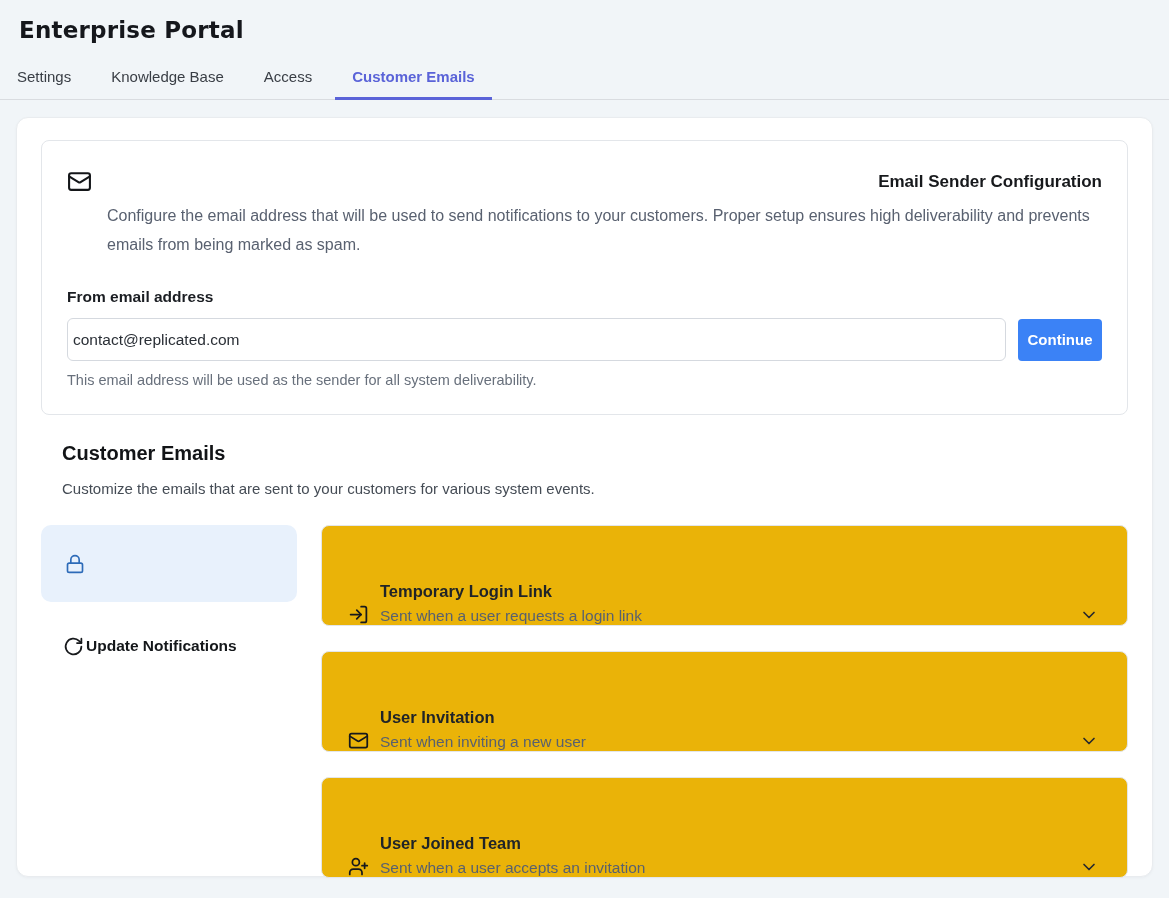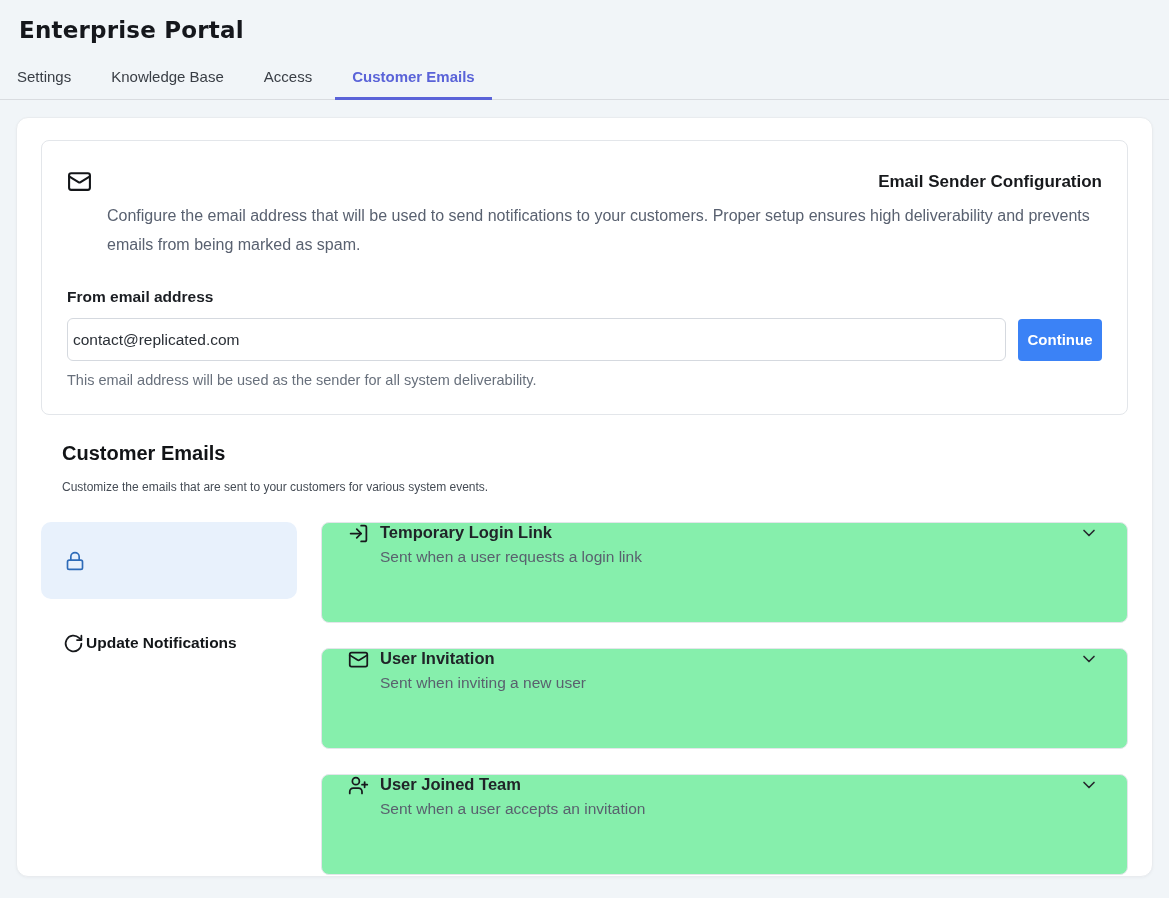--- a/index.html
+++ b/index.html
@@ -117,21 +117,21 @@
   }
   
   .section-title {
     margin: 27px 0 0 21px;
     font-size: 20px;
     font-weight: 700;
     color: #121417;
   }
   .section-desc {
     margin: 15px 0 0 21px;
-    font-size: 12px;
+    font-size: 15px;
     color: #454c55;
   }
   .emails-layout {
     display: flex;
     gap: 24px;
     margin-top: 28px;
   }
   .category-col { width: 256px; flex-shrink: 0; }
   .category-item {
     display: flex;
@@ -160,24 +160,24 @@
   }
   .category-label {
     font-size: 15.5px;
     color: #14171a;
     font-weight: 600;
   }
   .emails-col { flex: 1; }
   .email-row {
     border: 1px solid #e3e6ea;
     border-radius: 8px;
-    background: #86efac;
+    background: #eab308;
     height: 101px;
     display: flex;
-    align-items: flex-start;
+    align-items: flex-end;
     padding: 0 28px 0 25px;
     margin-bottom: 25px;
     cursor: pointer;
   }
   .email-row:last-child { margin-bottom: 0; }
   .email-icon-box {
     width: 22px;
     display: flex;
     align-items: center;
     justify-content: center;

